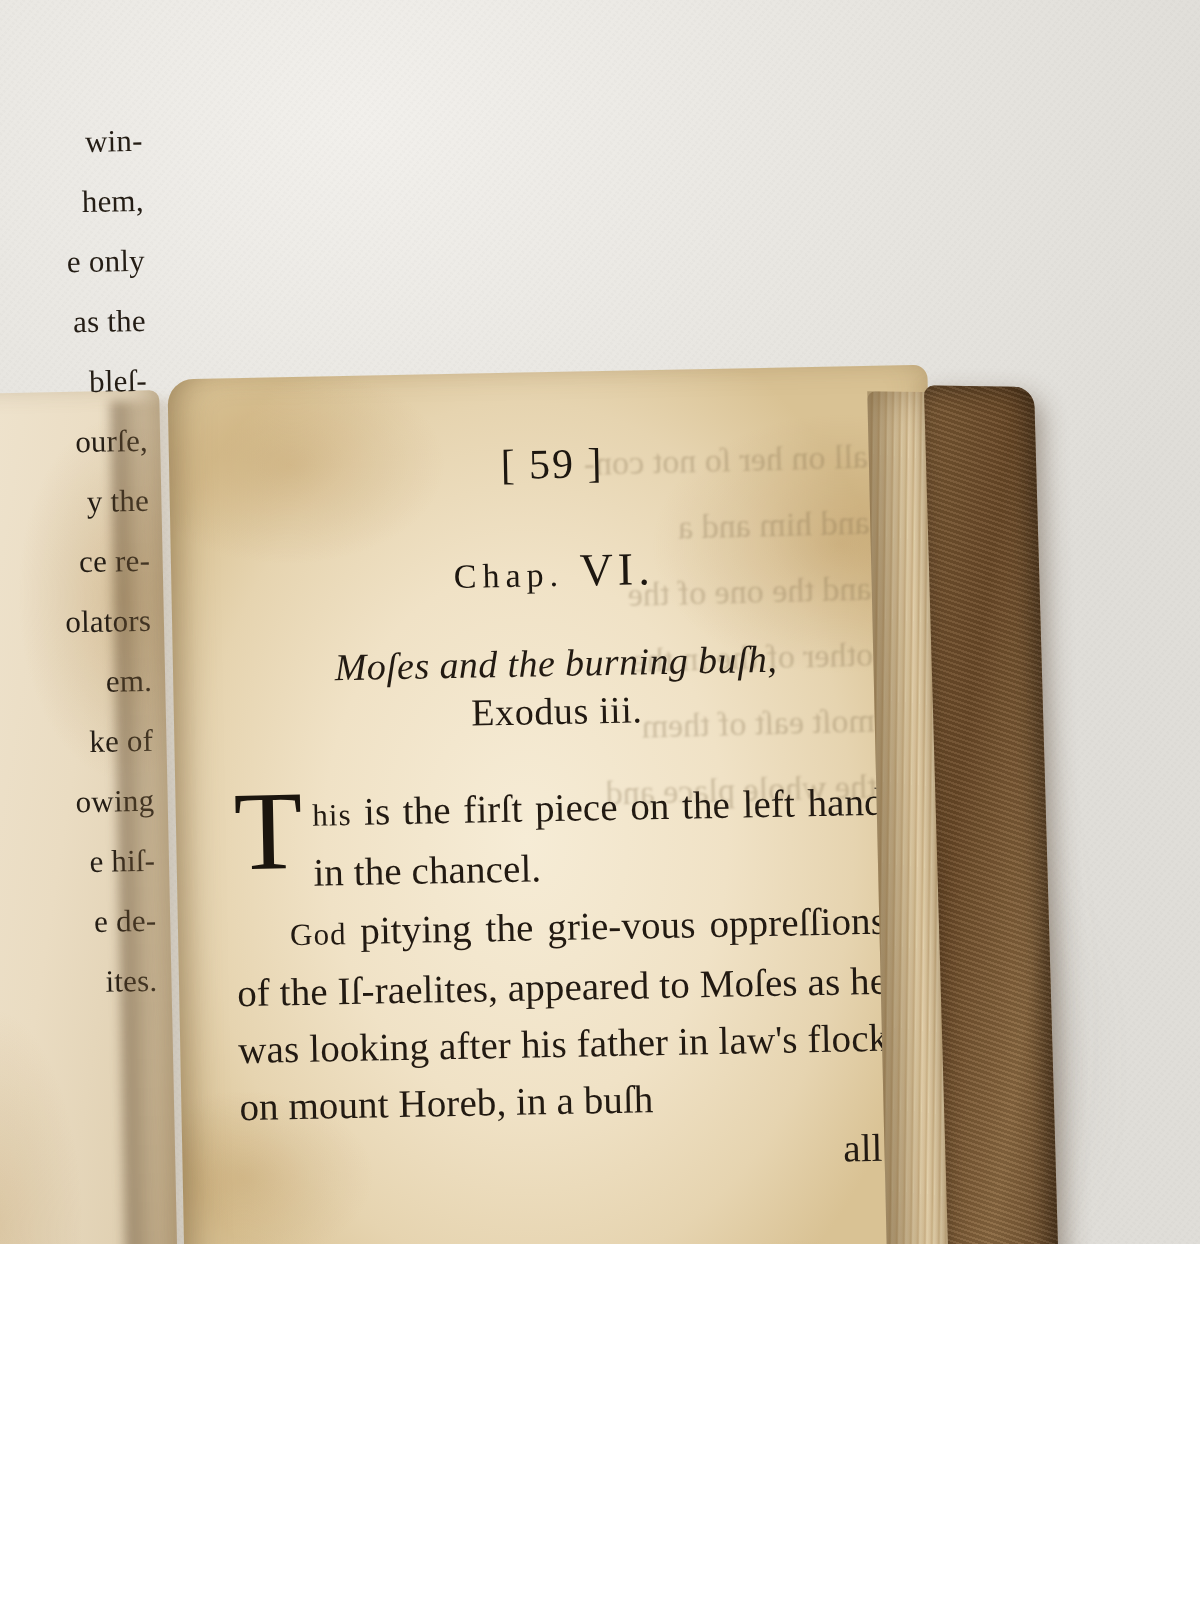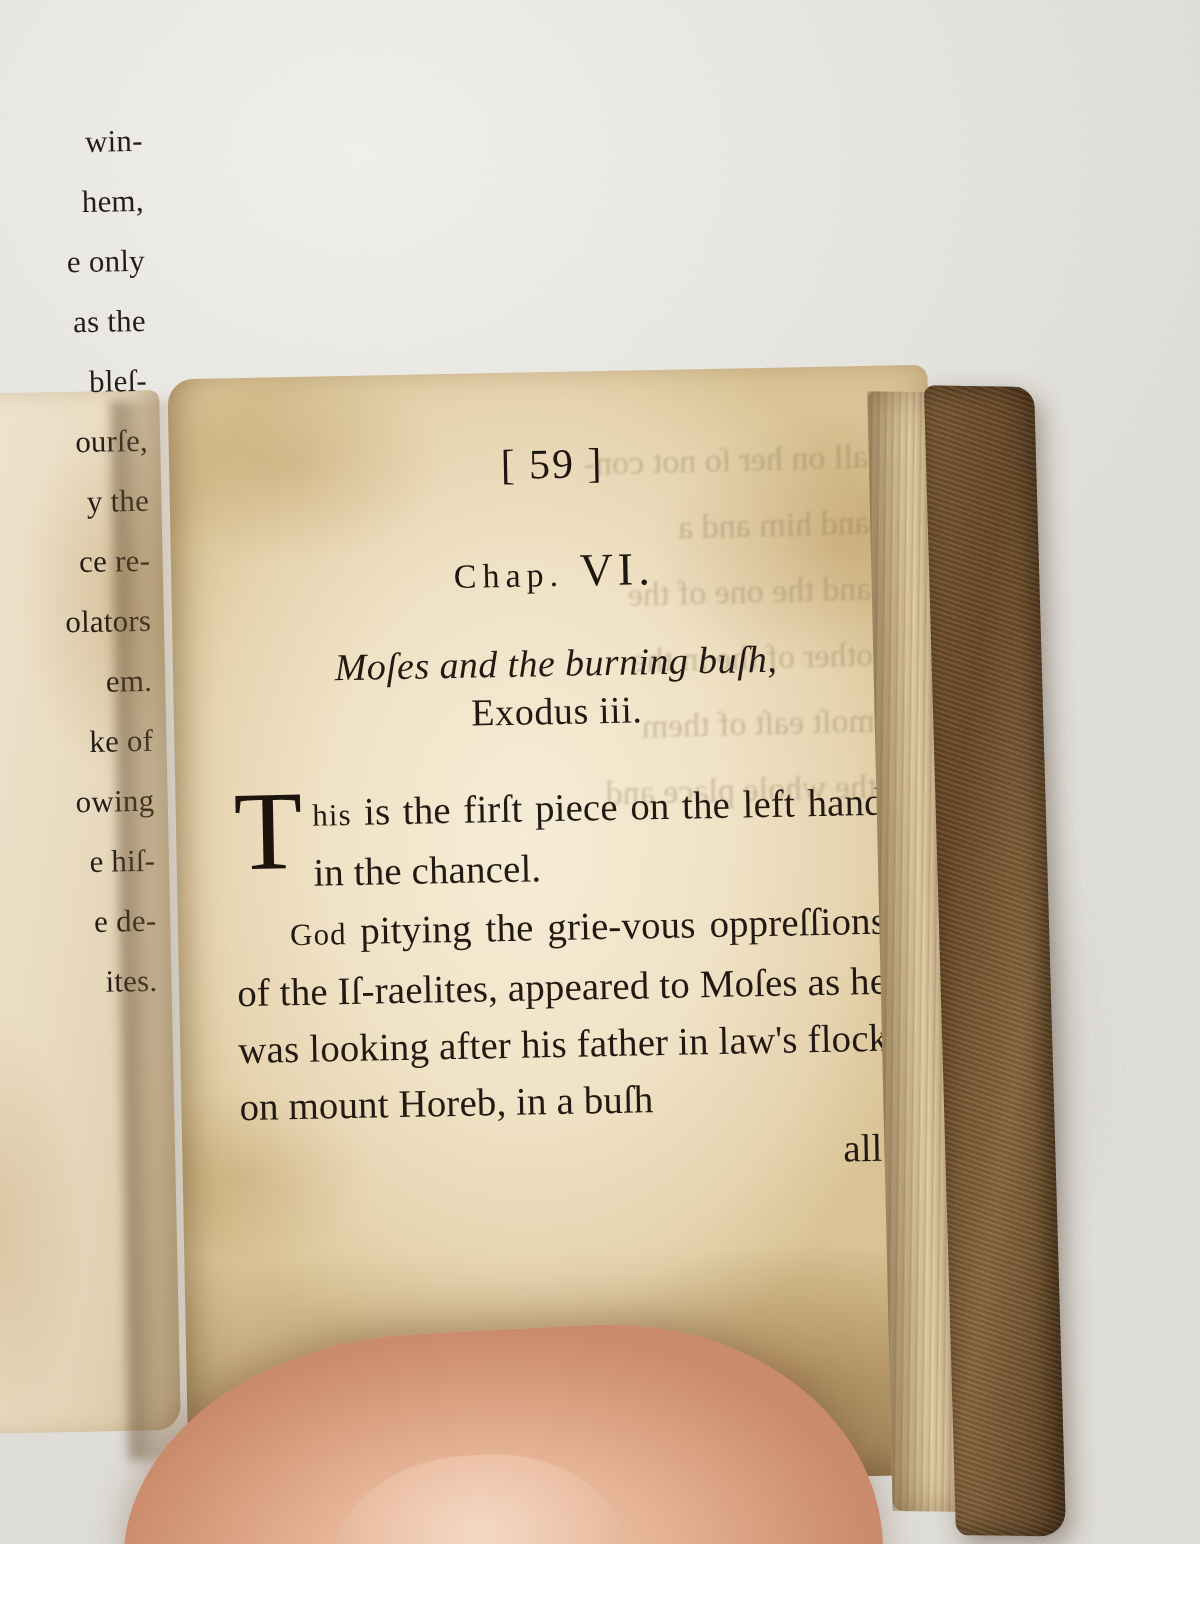--- a/index.html
+++ b/index.html
@@ -3,21 +3,21 @@
 <meta charset="utf-8">
 <style>
   html, body {
     margin: 0;
     padding: 0;
     background: #ffffff;
   }
   .scene {
     position: relative;
     width: 1200px;
-    height: 1544px;
+    height: 1244px;
     overflow: hidden;
     background: #8b5cf6;
     font-family: "Liberation Serif", serif;
   }
 
   
   .backdrop {
     position: absolute;
     inset: 0;
     background:

